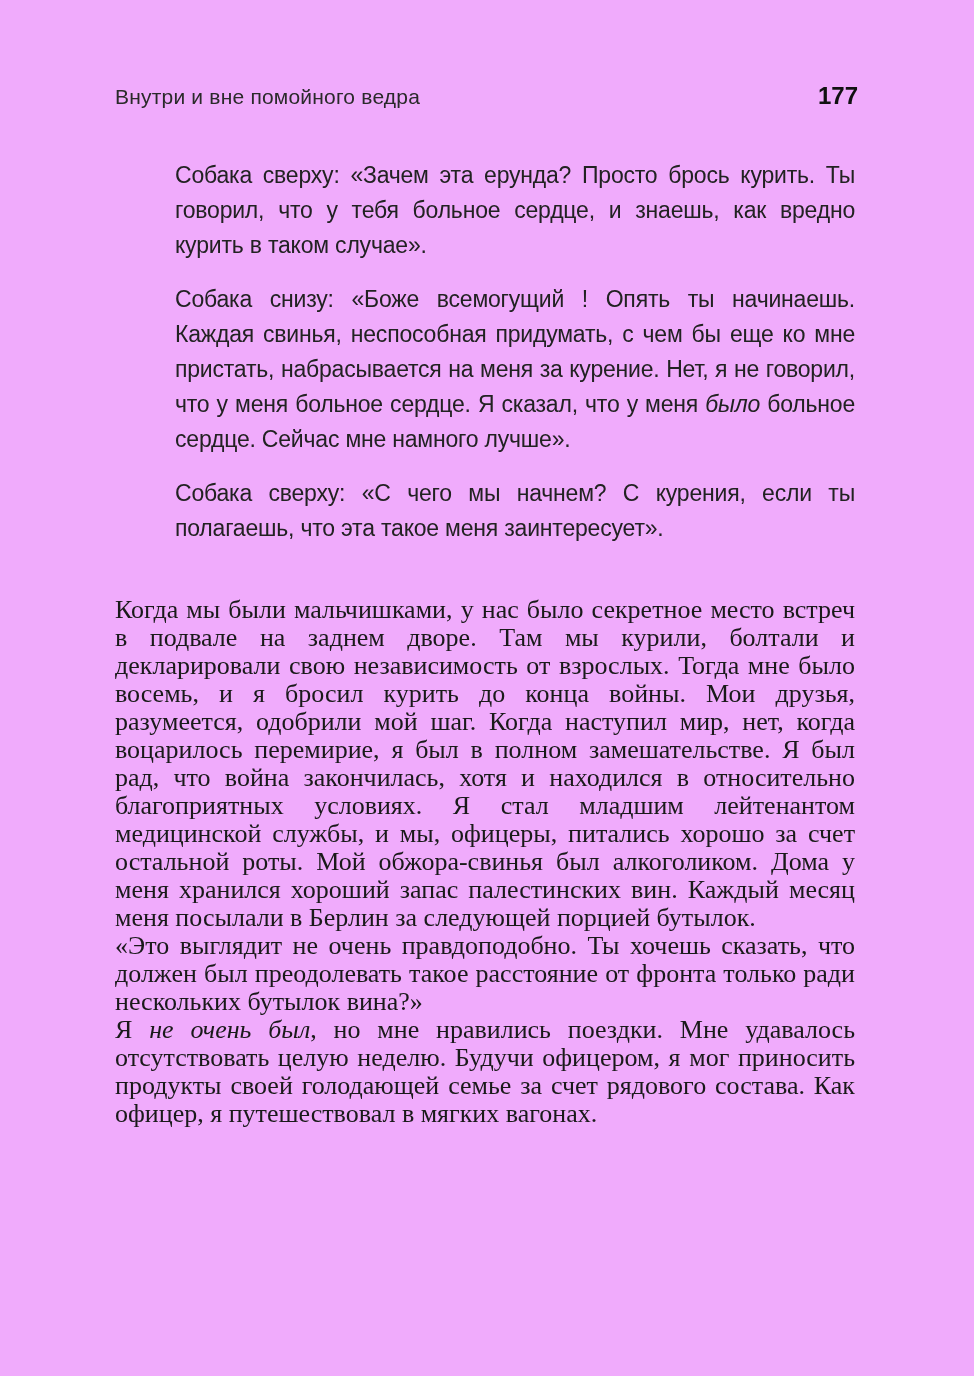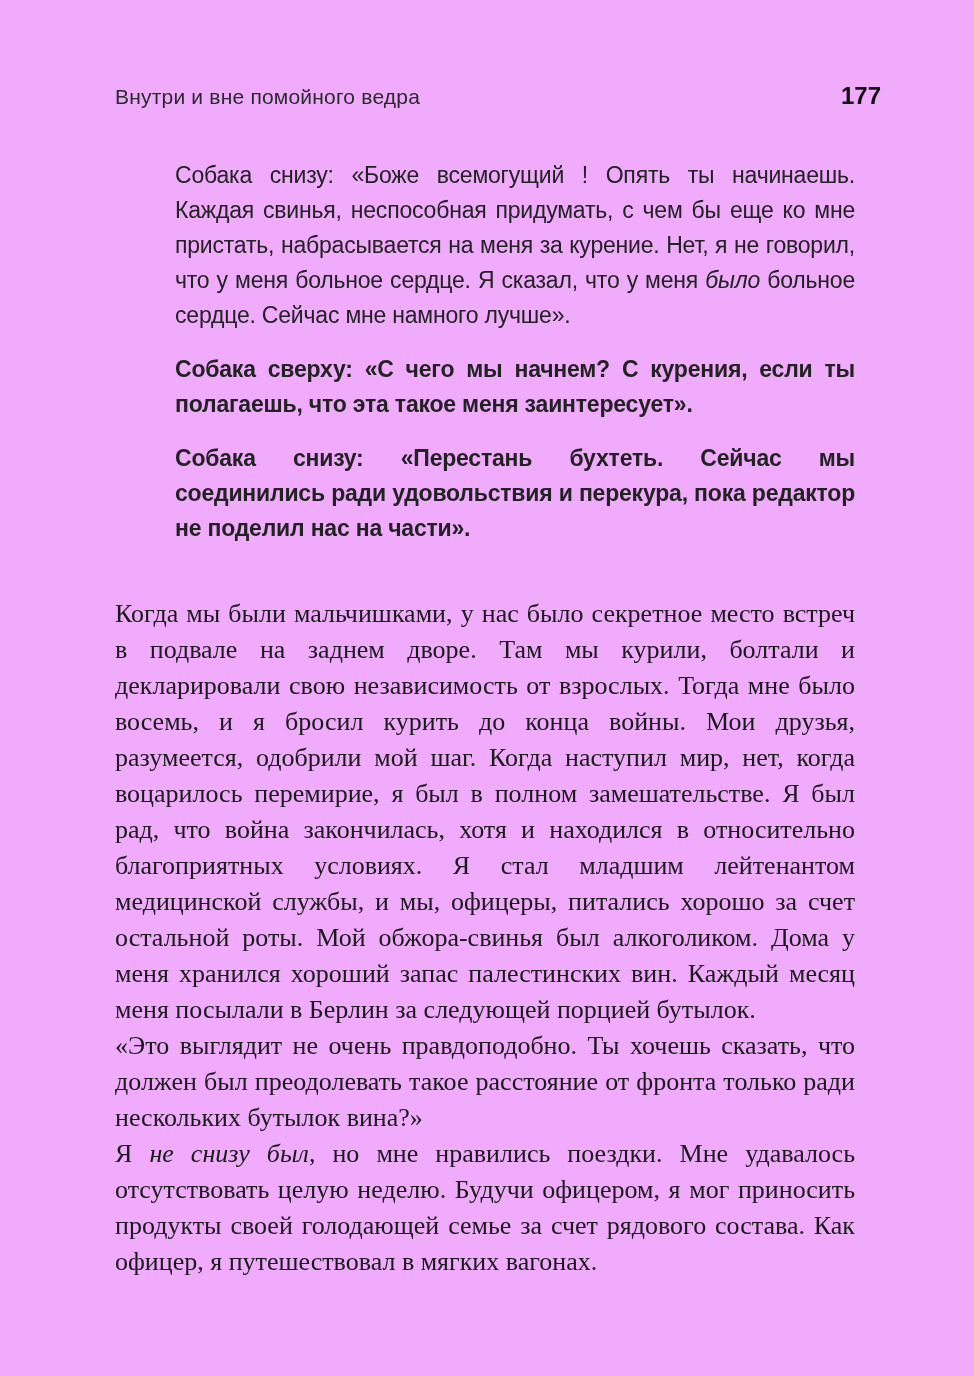--- a/index.html
+++ b/index.html
@@ -23,21 +23,21 @@
     font-family: "Liberation Sans", sans-serif;
     font-size: 21px;
     line-height: 26px;
     letter-spacing: 0.2px;
     color: #2a2a2a;
     white-space: nowrap;
   }
   .page-num {
     position: absolute;
     top: 82px;
-    right: 105px;
+    right: 128px;
     font-family: "Liberation Sans", sans-serif;
     font-weight: bold;
     font-size: 24px;
     line-height: 28px;
     color: #111111;
   }
   .content {
     position: absolute;
     top: 158px;
     left: 115px;
@@ -47,50 +47,49 @@
     margin: 0 0 0 60px;
     font-family: "Liberation Sans", sans-serif;
     font-size: 23px;
     line-height: 35px;
     text-align: justify;
     color: #222222;
     letter-spacing: -0.2px;
   }
   .dialogue p + p {
     margin-top: 19px;
-    font-weight: bold;
   }
   .bodytext {
     margin-top: 50px;
   }
   .bodytext p {
     margin: 0;
     font-family: "Liberation Serif", serif;
     font-size: 26px;
-    line-height: 36px;
+    line-height: 28px;
     text-align: justify;
     color: #1a1a1a;
   }
   .bodytext p + p {
     margin-top: 0;
   }
   i { font-style: italic; }
 </style>
 </head>
 <body>
 
 <div class="page">
   <div class="running-head">Внутри и вне помойного ведра</div>
   <div class="page-num">177</div>
 
   <div class="content">
     <div class="dialogue" id="dialogue-block">
+        <p>Собака сверху: «Зачем эта ерунда? Просто брось курить. Ты говорил, что у тебя больное сердце, и знаешь, как вредно курить в таком случае».</p>
         <p>Собака снизу: «Боже всемогущий ! Опять ты начинаешь. Каждая свинья, неспособная придумать, с чем бы еще ко мне пристать, набрасывается на меня за курение. Нет, я не говорил, что у меня больное сердце. Я сказал, что у меня <i>было</i> больное сердце. Сейчас мне намного лучше».</p>
         <p>Собака сверху: «С чего мы начнем? С курения, если ты полагаешь, что эта такое меня заинтересует».</p>
-        <p>Собака снизу: «Перестань бухтеть. Сейчас мы соединились ради удовольствия и перекура, пока редактор не поделил нас на части».</p>
       </div>
     <div class="bodytext" id="body-block">
         <p>Когда мы были мальчишками, у нас было секретное место встреч в подвале на заднем дворе. Там мы курили, болтали и декларировали свою независимость от взрослых. Тогда мне было восемь, и я бросил курить до конца войны. Мои друзья, разумеется, одобрили мой шаг. Когда наступил мир, нет, когда воцарилось перемирие, я был в полном замешательстве. Я был рад, что война закончилась, хотя и находился в относительно благоприятных условиях. Я стал младшим лейтенантом медицинской службы, и мы, офицеры, питались хорошо за счет остальной роты. Мой обжора-свинья был алкоголиком. Дома у меня хранился хороший запас палестинских вин. Каждый месяц меня посылали в Берлин за следующей порцией бутылок.</p>
         <p>«Это выглядит не очень правдоподобно. Ты хочешь сказать, что должен был преодолевать такое расстояние от фронта только ради нескольких бутылок вина?»</p>
-        <p>Я <i>не снизу был</i>, но мне нравились поездки. Мне удавалось отсутствовать целую неделю. Будучи офицером, я мог приносить продукты своей голодающей семье за счет рядового состава. Как офицер, я путешествовал в мягких вагонах.</p>
+        <p>Я <i>не очень был</i>, но мне нравились поездки. Мне удавалось отсутствовать целую неделю. Будучи офицером, я мог приносить продукты своей голодающей семье за счет рядового состава. Как офицер, я путешествовал в мягких вагонах.</p>
       </div>
   </div>
 </div>
 
 </body></html>

